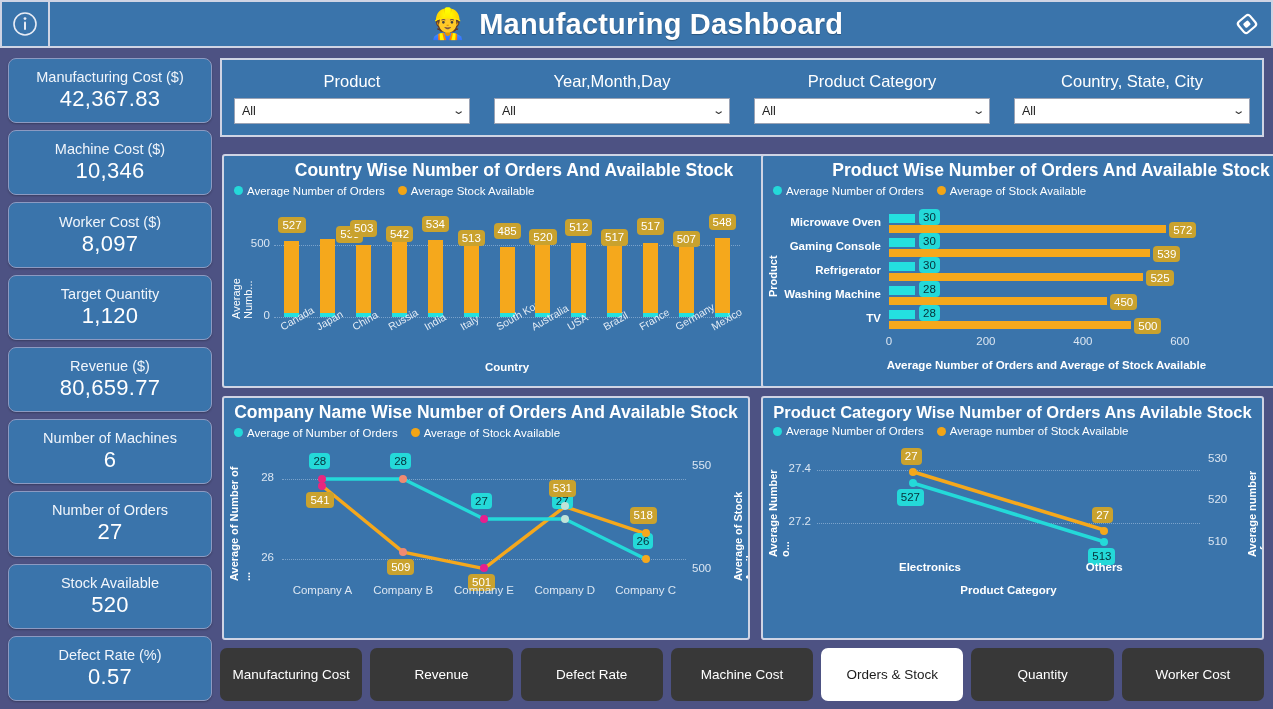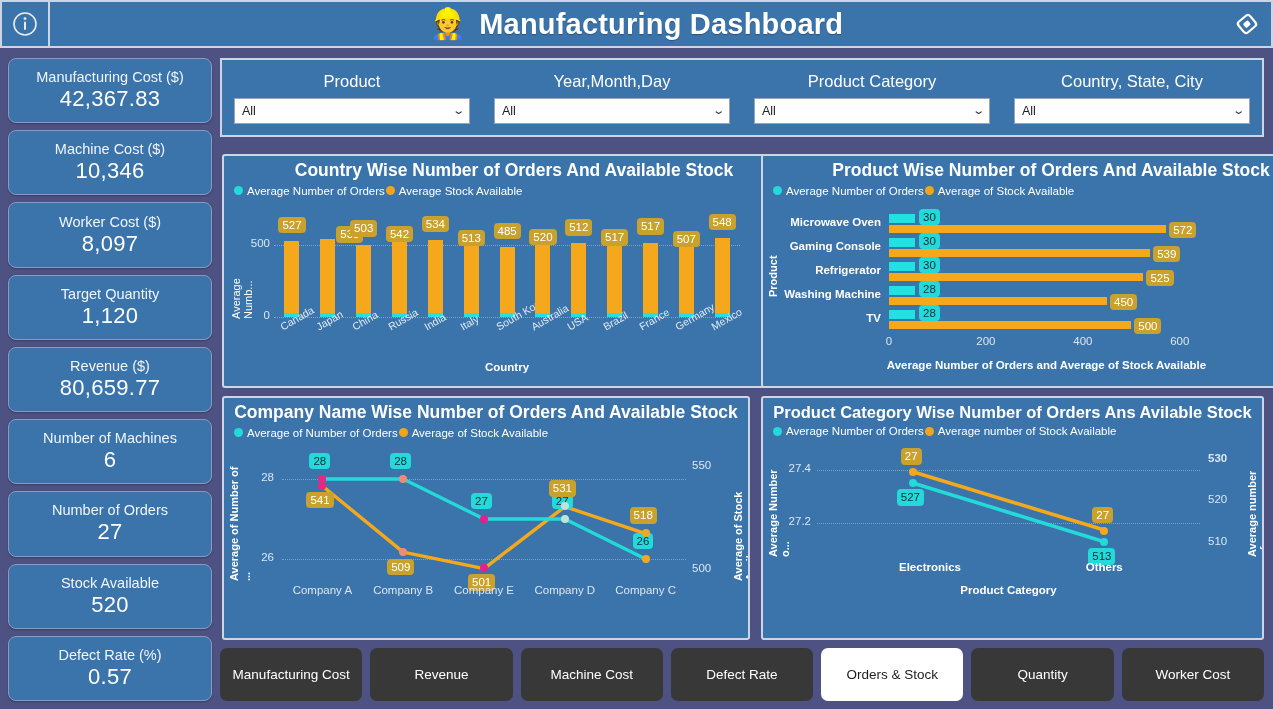--- a/index.html
+++ b/index.html
@@ -69,21 +69,21 @@
   #panel-product { left: 761px; top: 154px; width: 580px; height: 234px; }
   #panel-company { left: 222px; top: 396px; width: 528px; height: 244px; }
   #panel-category{ left: 761px; top: 396px; width: 503px; height: 244px; }
 
   .panel-title {
     text-align: center; color: #ffffff; font-size: 17.5px; font-weight: bold;
     padding: 5px 8px 0; line-height: 1.12;
   }
   .panel-title.small { font-size: 16.5px; }
 
-  .legend { display: flex; gap: 1px; padding: 4px 0 0 10px; align-items: center; }
+  .legend { display: flex; gap: 13px; padding: 4px 0 0 10px; align-items: center; }
   .legend-item { display: flex; align-items: center; gap: 4px; font-size: 11.5px; color: #ffffff; }
   .dot { width: 9px; height: 9px; border-radius: 50%; display: inline-block; }
   .dot.cyan { background: #24d9d9; }
   .dot.orange { background: #f2a516; }
 
   .plot { position: relative; width: 100%; }
 
   
   .ax { position: absolute; color: #dbe6f2; font-size: 11.5px; }
   .ax-title { position: absolute; color: #ffffff; font-size: 11.5px; font-weight: bold; }
@@ -417,21 +417,21 @@
         <span>Average number of Stock Available</span>
       </span>
     </div>
     <div class="plot" id="category-plot" style="height:162px">
         <div class="gridline" style="left:54px;top:85.99999999999977px;width:383px;"></div>
         <div class="ax" style="left:12px;top:77.99999999999977px;width:36px;text-align:right;">27.2</div>
         <div class="gridline" style="left:54px;top:32.666666666666714px;width:383px;"></div>
         <div class="ax" style="left:12px;top:24.666666666666714px;width:36px;text-align:right;">27.4</div>
         <div class="ax" style="left:445px;top:97.52px;width:34px;text-align:left;">510</div>
         <div class="ax" style="left:445px;top:55.92px;width:34px;text-align:left;">520</div>
-        <div class="ax" style="left:445px;top:14.319999999999993px;width:34px;text-align:left;font-weight:bold;">530</div>
+        <div class="ax" style="left:445px;top:14.319999999999993px;width:34px;text-align:left;">530</div>
         <svg width="499" height="162" style="position:absolute;left:0;top:0;">
           <polyline points="149.75,34.8 341.25,93.03999999999999" fill="none" stroke="#f5a81c" stroke-width="3.6" stroke-linejoin="round"></polyline>
           <polyline points="149.75,45.999999999999275 341.25,104.6666666666665" fill="none" stroke="#24d9d9" stroke-width="3.6" stroke-linejoin="round"></polyline>
         </svg>
         <div class="dotpt" style="left:145.75px;top:30.799999999999997px;background:#f5a81c;"></div>
         <div class="lbl gold" style="left:137.75px;top:10.799999999999997px;">27</div>
         <div class="dotpt" style="left:337.25px;top:89.03999999999999px;background:#f5a81c;"></div>
         <div class="lbl gold" style="left:329.25px;top:69.03999999999999px;">27</div>
         <div class="dotpt" style="left:145.75px;top:41.999999999999275px;background:#24d9d9;"></div>
         <div class="lbl cyanw" style="left:133.75px;top:51.999999999999275px;">527</div>
@@ -441,20 +441,20 @@
         <div class="ax" style="left:281.25px;top:124px;width:120px;text-align:center;font-weight:bold;color:#ffffff;">Others</div>
         <div class="ax-title vtext" style="left:4px;top:18px;height:102px;display:flex;align-items:center;justify-content:center;font-size:11px;">Average Number o...</div>
         <div class="ax-title vtext" style="left:483px;top:18px;height:102px;display:flex;align-items:center;justify-content:center;font-size:11px;">Average number of...</div>
         <div class="ax-title" style="left:54px;top:147px;width:383px;text-align:center;">Product Category</div>
       </div>
   </div>
 
   <div class="tabs">
     <div class="tab">Manufacturing Cost</div>
     <div class="tab">Revenue</div>
+    <div class="tab">Defect Rate</div>
     <div class="tab">Machine Cost</div>
-    <div class="tab">Defect Rate</div>
     <div class="tab active">Orders &amp; Stock</div>
     <div class="tab">Quantity</div>
     <div class="tab">Worker Cost</div>
   </div>
 
 </div>
 
 </body></html>

